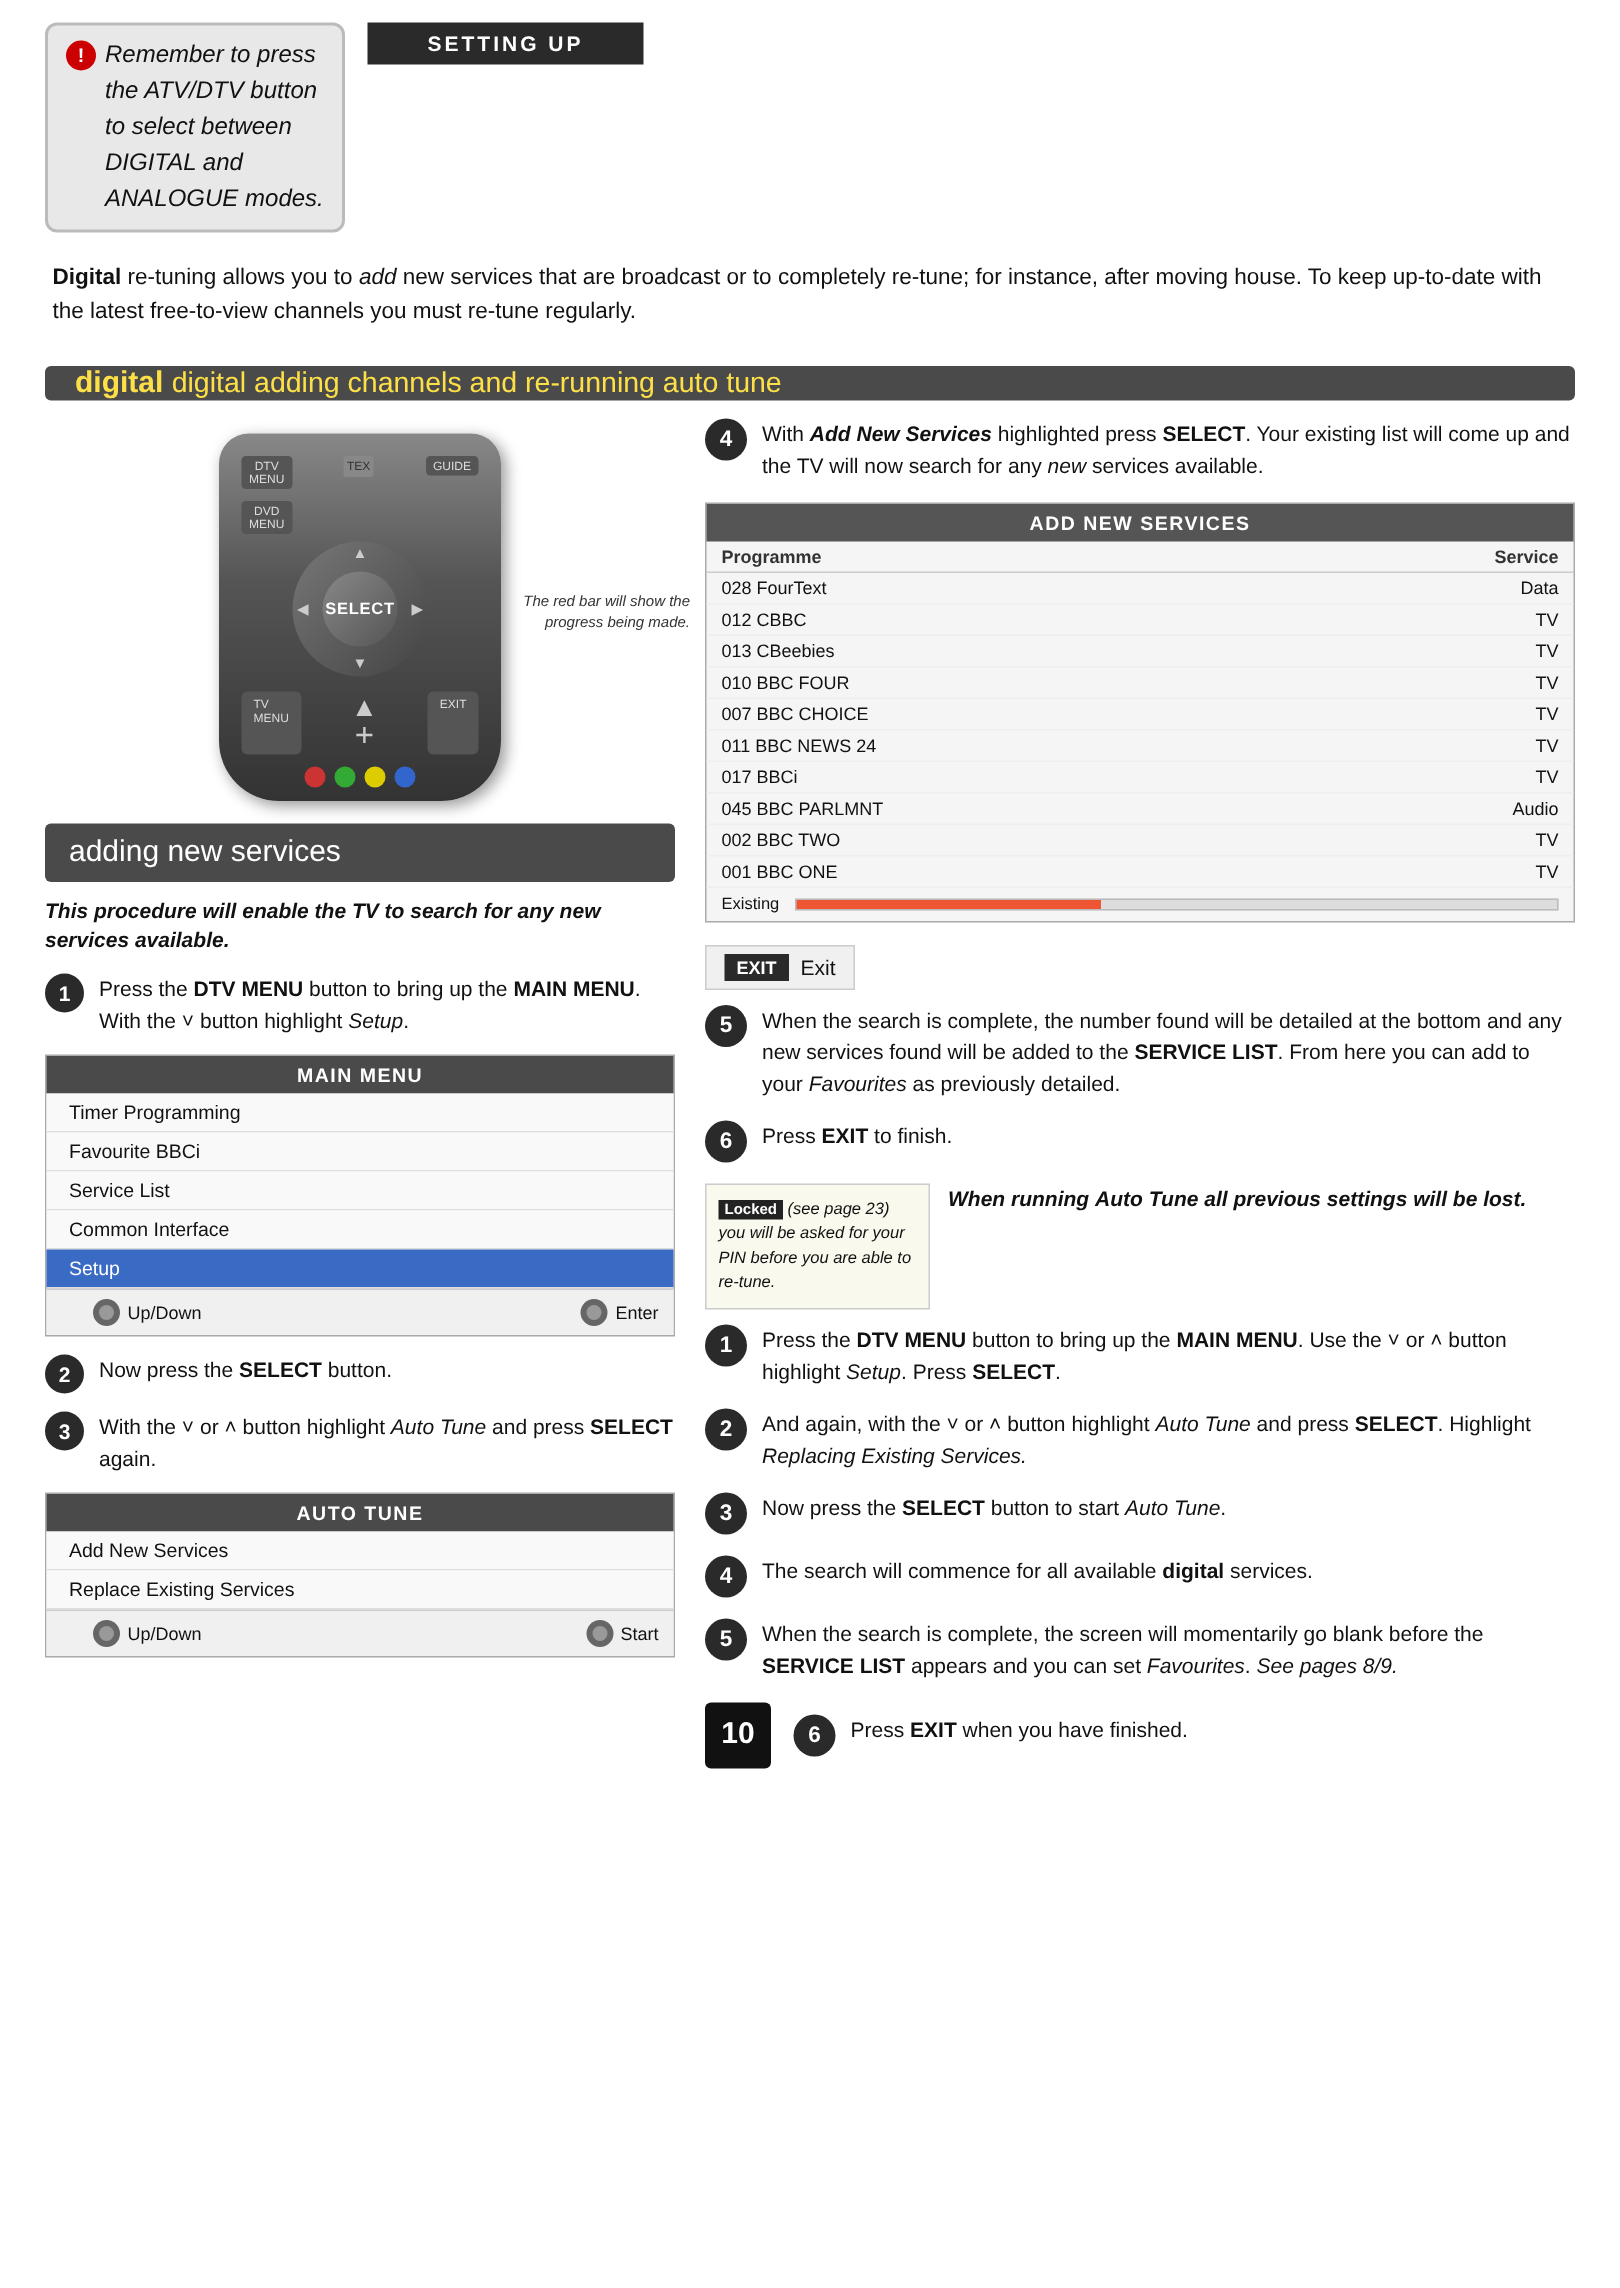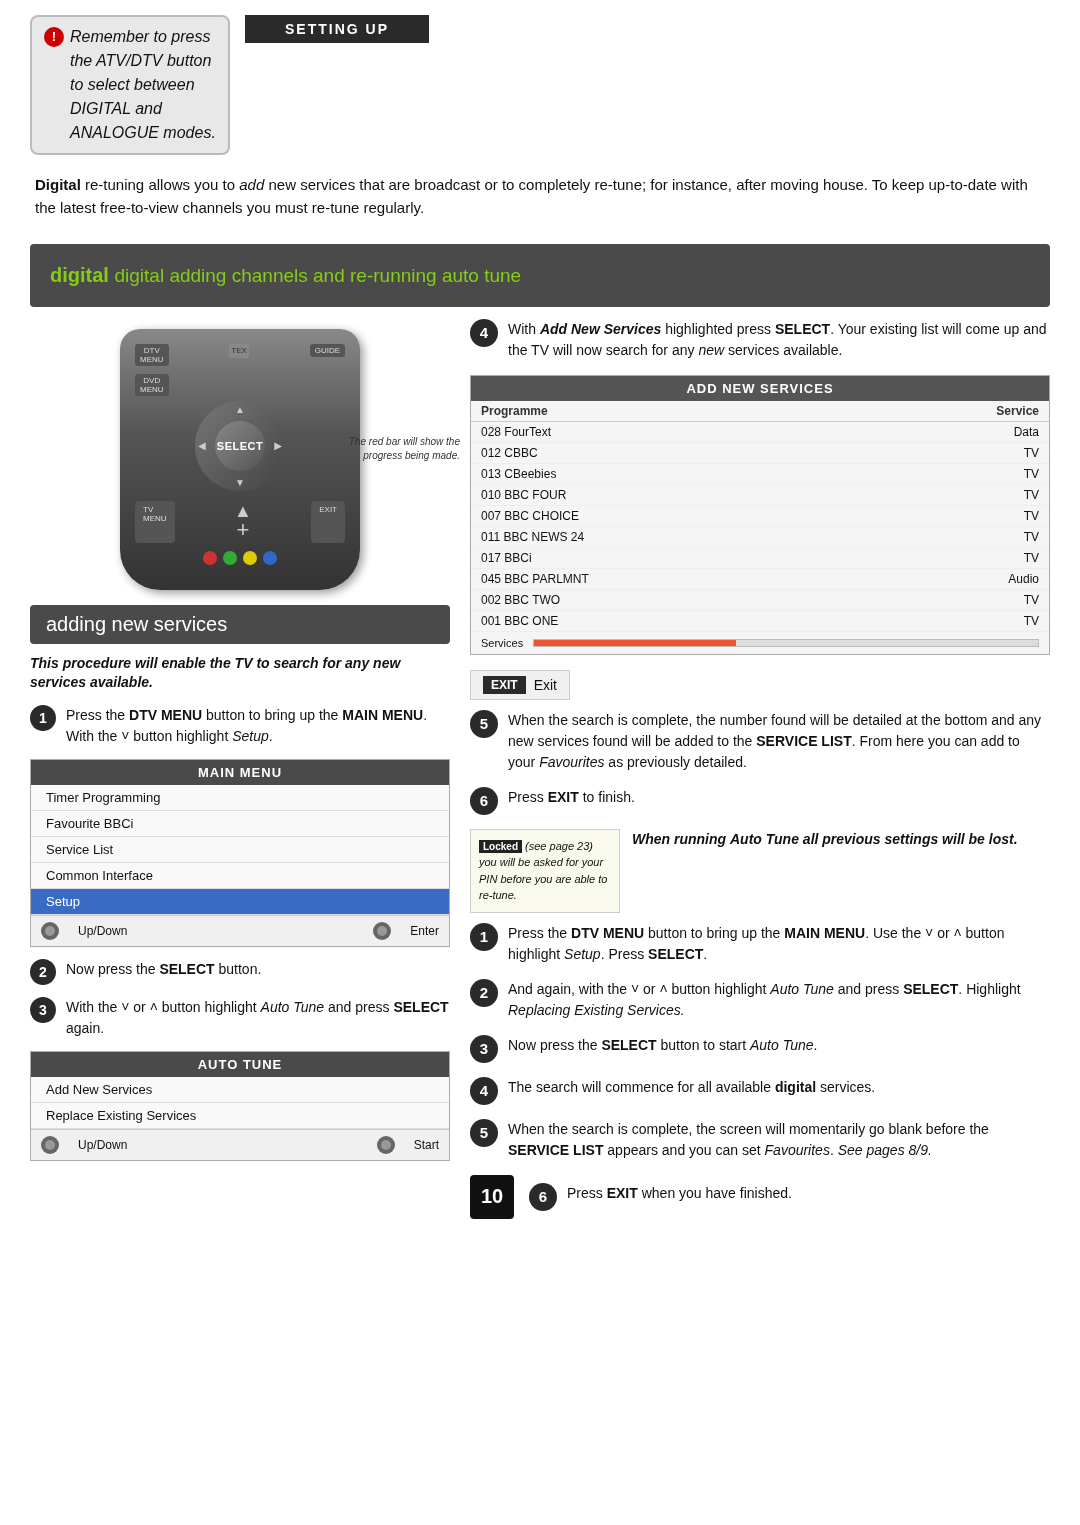--- a/index.html
+++ b/index.html
@@ -58,22 +58,22 @@
     .intro-text strong {
       font-weight: 900;
     }
     .intro-text em {
       font-style: italic;
     }
 
     
     .section-header {
       background: #4a4a4a;
-      color: #84cc16;
-      padding: 20px 20px;
+      color: #fde047;
+      padding: 0 20px;
       font-size: 20px;
       margin: 0 30px;
       border-radius: 4px;
     }
     .section-header .digital-word {
       font-weight: 900;
     }
 
     
     .two-col {
@@ -89,24 +89,24 @@
       flex: 1;
     }
 
     
     .remote-container {
       display: flex;
       justify-content: center;
       margin: 10px 0;
     }
     .remote {
-      width: 240px;
+      width: 188px;
       background: linear-gradient(180deg, #888 0%, #555 40%, #333 100%);
       border-radius: 20px 20px 40px 40px;
-      padding: 15px 15px 25px 15px;
+      padding: 15px 15px 9px 15px;
       box-shadow: 3px 3px 10px rgba(0,0,0,0.4);
       position: relative;
     }
     .remote-top {
       display: flex;
       justify-content: space-between;
       align-items: flex-start;
       margin-bottom: 8px;
     }
     .remote-nav {
@@ -273,22 +273,23 @@
       display: flex;
       justify-content: space-between;
       align-items: center;
       padding: 6px 10px;
       background: #f0f0f0;
       border-top: 1px solid #ccc;
     }
     .menu-footer-btn {
       display: flex;
       align-items: center;
-      gap: 19px;
+      gap: 5px;
       font-size: 12px;
+      margin-left: 21px;
     }
     .circle-btn {
       background: #666;
       border-radius: 50%;
       width: 18px;
       height: 18px;
       display: inline-flex;
       align-items: center;
       justify-content: center;
     }
@@ -671,21 +672,21 @@
           </div>
         <div class="ans-row">
             <span>002  BBC TWO</span>
             <span>TV</span>
           </div>
         <div class="ans-row">
             <span>001  BBC ONE</span>
             <span>TV</span>
           </div>
         <div class="ans-progress">
-          <span>Services</span>
+          <span>Existing</span>
           <div class="progress-bar-outer">
             <div class="progress-bar-inner"></div>
           </div>
         </div>
       </div>
     </div>
 
     
     <div class="exit-box">
       <span class="exit-badge">EXIT</span>

